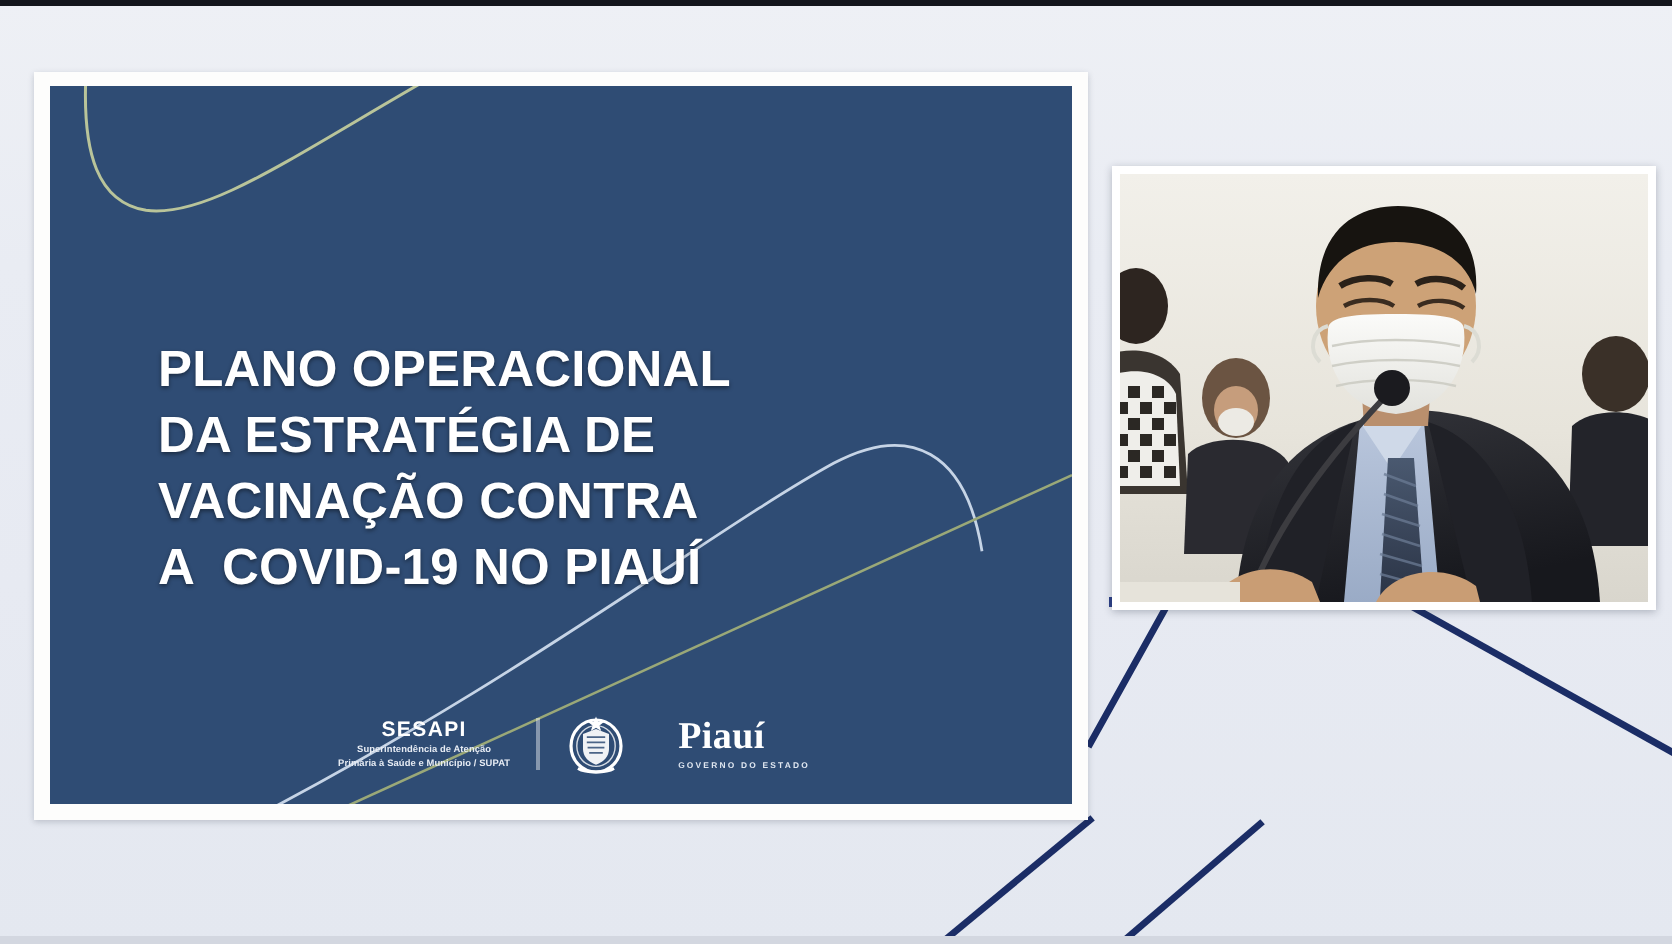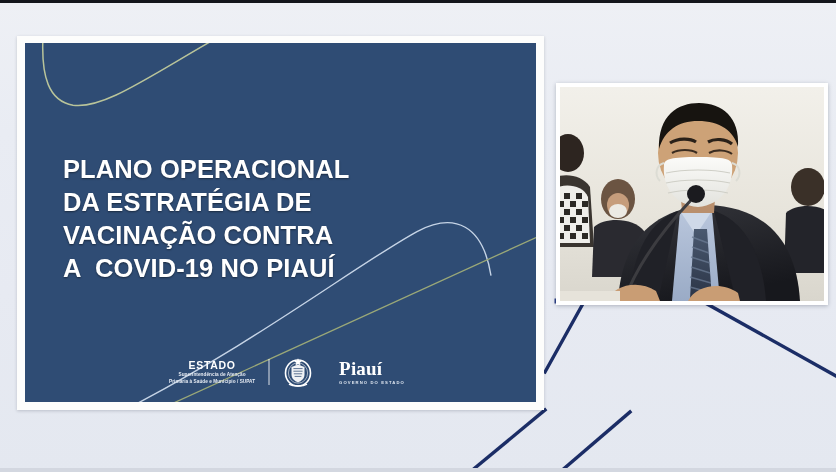--- a/index.html
+++ b/index.html
@@ -73,21 +73,21 @@
     position: absolute;
     inset: 0;
     width: 100%;
     height: 100%;
   }
 
   .slide-title {
     position: absolute;
     left: 38px;
     top: 110px;
-    margin: 0;
+    margin: 16px;
     color: #ffffff;
     font-size: 25.5px;
     font-weight: bold;
     line-height: 1.29;
     letter-spacing: .1px;
     text-shadow: 0 1px 2px rgba(0,0,0,.45);
     white-space: pre;
   }
 
   
@@ -208,21 +208,21 @@
       </svg>
 
       <h1 class="slide-title">PLANO OPERACIONAL
 DA ESTRATÉGIA DE
 VACINAÇÃO CONTRA
 A  COVID-19 NO PIAUÍ</h1>
 
       <div class="logo-bar">
 
         <div class="logo-block">
-          <span class="logo-name">ESTADO</span>
+          <span class="logo-name">SESAPI</span>
           <span class="logo-sub">Superintendência de Atenção
 Primária à Saúde e Município / SUPAT</span>
         </div>
 
         <div class="logo-divider"></div>
 
 
         <div class="logo-divider"></div>
 
         <div class="gov-block">

